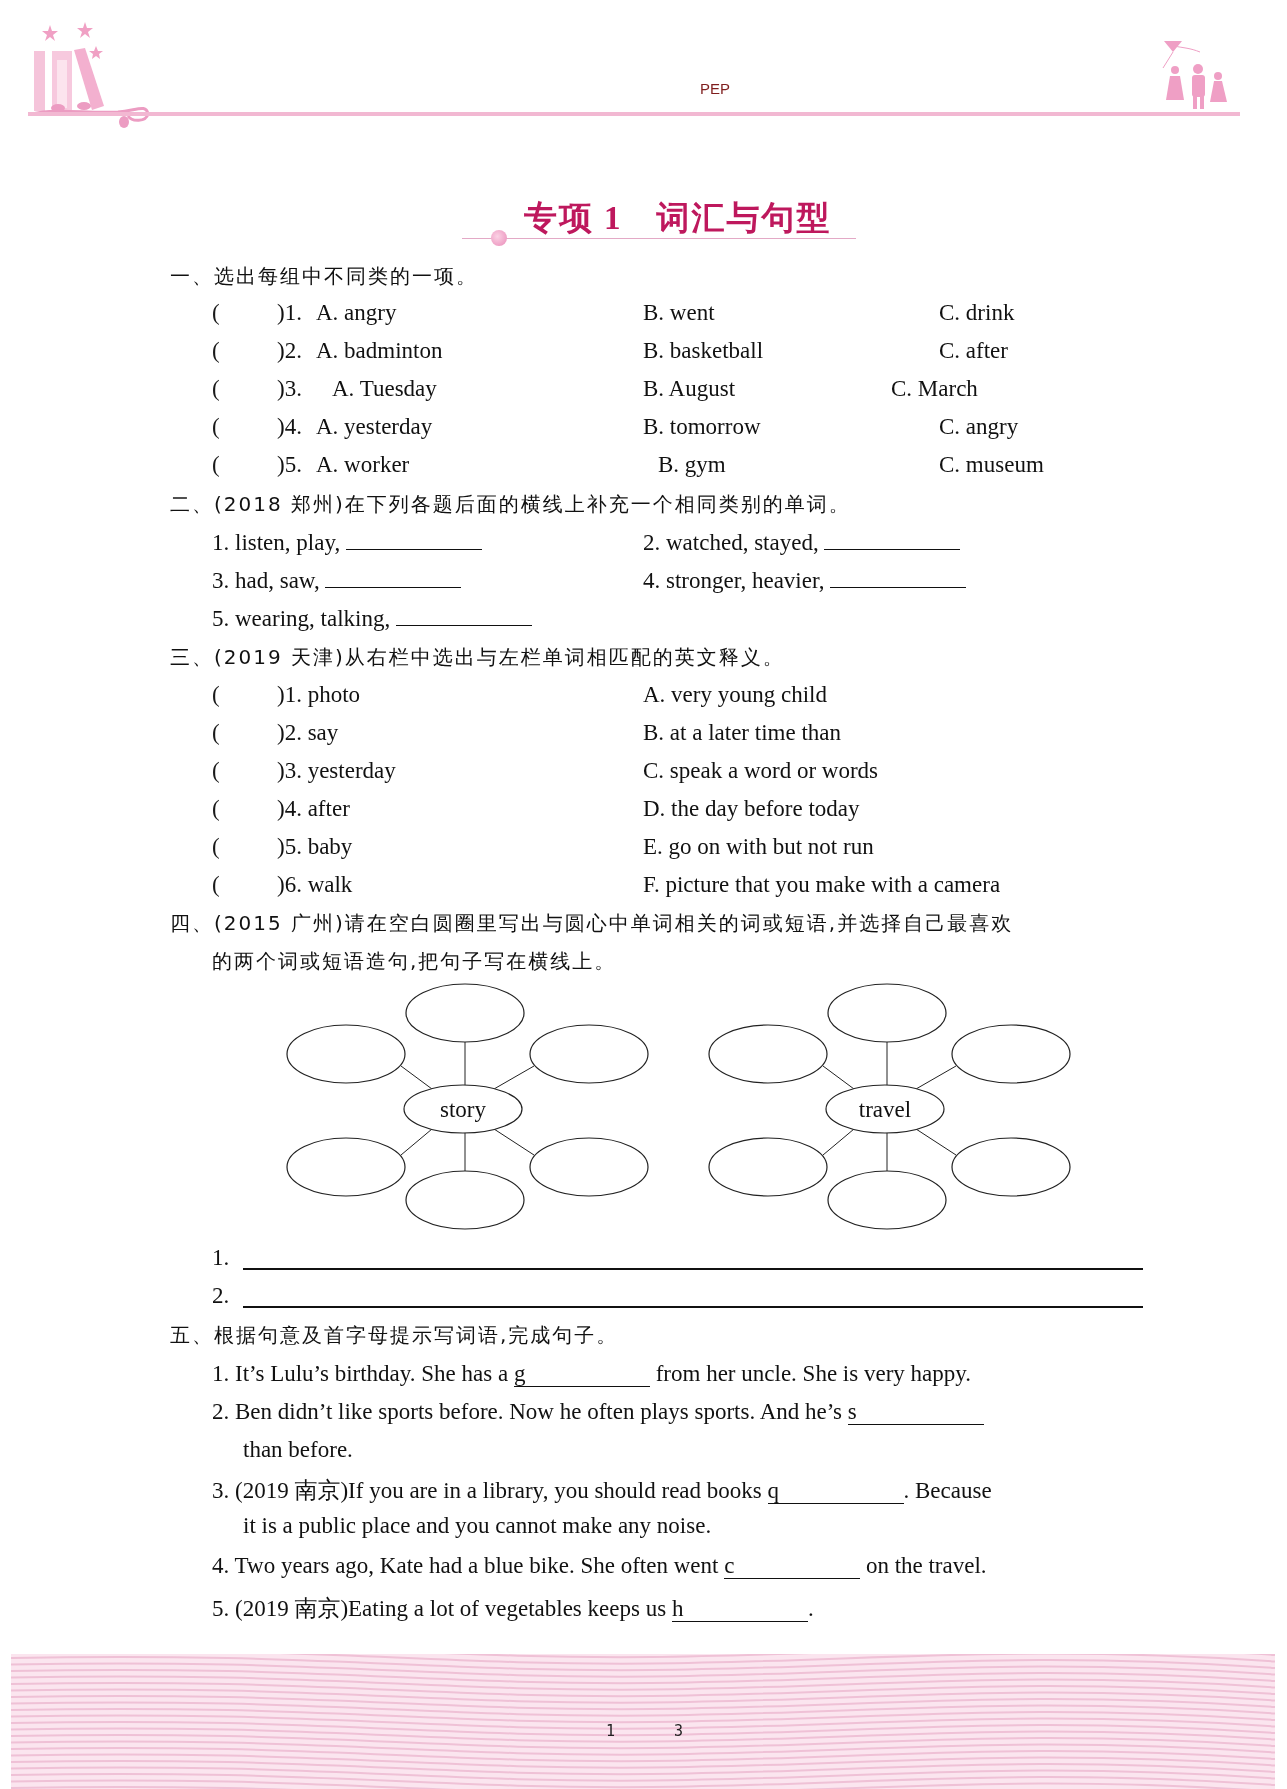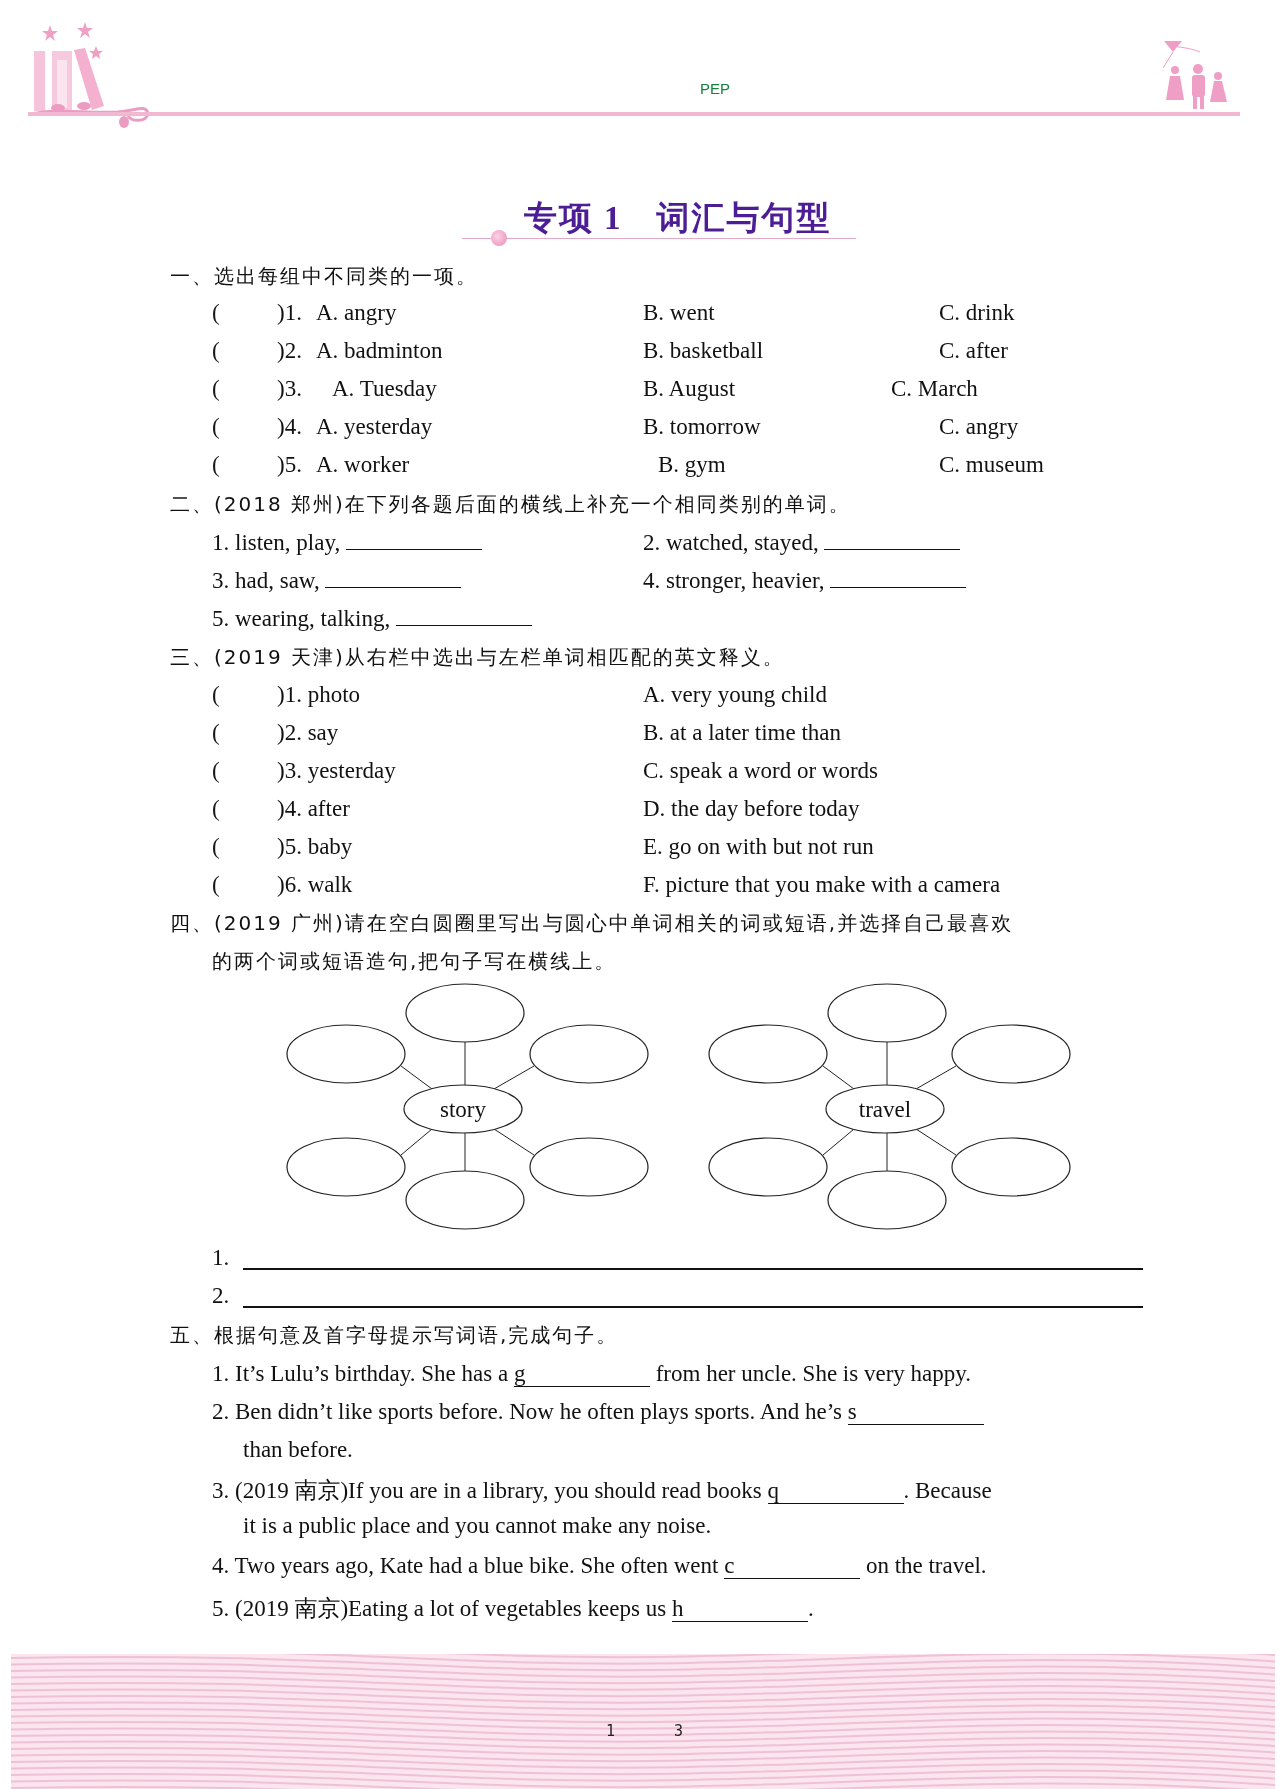--- a/index.html
+++ b/index.html
@@ -1,24 +1,24 @@
 <!DOCTYPE html>
 <html><head>
 <meta charset="utf-8">
 <style>
   html, body { margin: 0; padding: 0; background: #ffffff; }
   body { width: 1287px; height: 1789px; position: relative; overflow: hidden;
          font-family: "DejaVu Serif", "Liberation Serif", serif; color: #1a1a1a; }
   .abs { position: absolute; }
   
   .hdr-line { position: absolute; left: 28px; top: 112px; width: 1210px; height: 4px; background: #f2b8d2; }
-  .hdr-pep { position: absolute; left: 700px; top: 80px; font-family: "Liberation Sans", sans-serif; font-size: 15px; color: #15803d; text-align: right; }
+  .hdr-pep { position: absolute; left: 700px; top: 80px; font-family: "Liberation Sans", sans-serif; font-size: 15px; color: #7f1d1d; text-align: right; }
   
   .title { position: absolute; left: 524px; top: 196px; font-size: 33px; font-weight: bold; letter-spacing: 2px;
-           font-family: "DejaVu Serif", serif; color: #4c1d95; }
+           font-family: "DejaVu Serif", serif; color: #be185d; }
   .title-num { font-family: "Liberation Serif", serif; margin: 0 34px 0 10px; }
   .title-rule { position: absolute; left: 462px; top: 238px; width: 394px; height: 1px; background: #e3a9c6; }
   .title-dot { position: absolute; left: 491px; top: 230px; width: 16px; height: 16px; border-radius: 50%;
                background: radial-gradient(circle at 40% 40%, #fbd2e5, #e98ab7); }
   
   .sec-h { position: absolute; left: 170px; font-family: "DejaVu Sans", sans-serif; font-size: 20px; letter-spacing: 2px; color: #111; white-space: nowrap; }
   .line { position: absolute; font-family: "Liberation Serif", serif; font-size: 23px; white-space: nowrap; color: #111; }
   .paren { position: absolute; font-family: "Liberation Serif", serif; font-size: 23px; }
   .blank { display: inline-block; border-bottom: 1.5px solid #111; vertical-align: baseline; height: 1px; }
   .blank-full { position: absolute; height: 1.5px; background: #111; }
@@ -143,21 +143,21 @@
         <span class="line" style="left:277px;top:834px">)5. baby</span>
         <span class="line" style="left:643px;top:834px">E. go on with but not run</span>
       </div>
     <div>
         <span class="paren" style="left:212px;top:872px">(</span>
         <span class="line" style="left:277px;top:872px">)6. walk</span>
         <span class="line" style="left:643px;top:872px">F. picture that you make with a camera</span>
       </div>
   </div>
 
-<div class="sec-h" style="top:910px">四、(2019 广州)请在空白圆圈里写出与圆心中单词相关的词或短语,并选择自己最喜欢</div>
+<div class="sec-h" style="top:910px">四、(2015 广州)请在空白圆圈里写出与圆心中单词相关的词或短语,并选择自己最喜欢</div>
 <div class="sec-h" style="left:212px;top:948px">的两个词或短语造句,把句子写在横线上。</div>
 <svg class="abs" style="left:0;top:0" width="1287" height="1789" id="mindmaps">
     <g>
       <line x1="465" y1="1085" x2="465" y2="1042" stroke="#222" stroke-width="1"></line>
       <ellipse cx="465" cy="1013" rx="59" ry="29" fill="#fff" stroke="#222" stroke-width="1.2"></ellipse>
       <line x1="432" y1="1089" x2="401" y2="1066" stroke="#222" stroke-width="1"></line>
       <ellipse cx="346" cy="1054" rx="59" ry="29" fill="#fff" stroke="#222" stroke-width="1.2"></ellipse>
       <line x1="494" y1="1089" x2="534" y2="1066" stroke="#222" stroke-width="1"></line>
       <ellipse cx="589" cy="1054" rx="59" ry="29" fill="#fff" stroke="#222" stroke-width="1.2"></ellipse>
       <line x1="432" y1="1129" x2="401" y2="1155" stroke="#222" stroke-width="1"></line>

